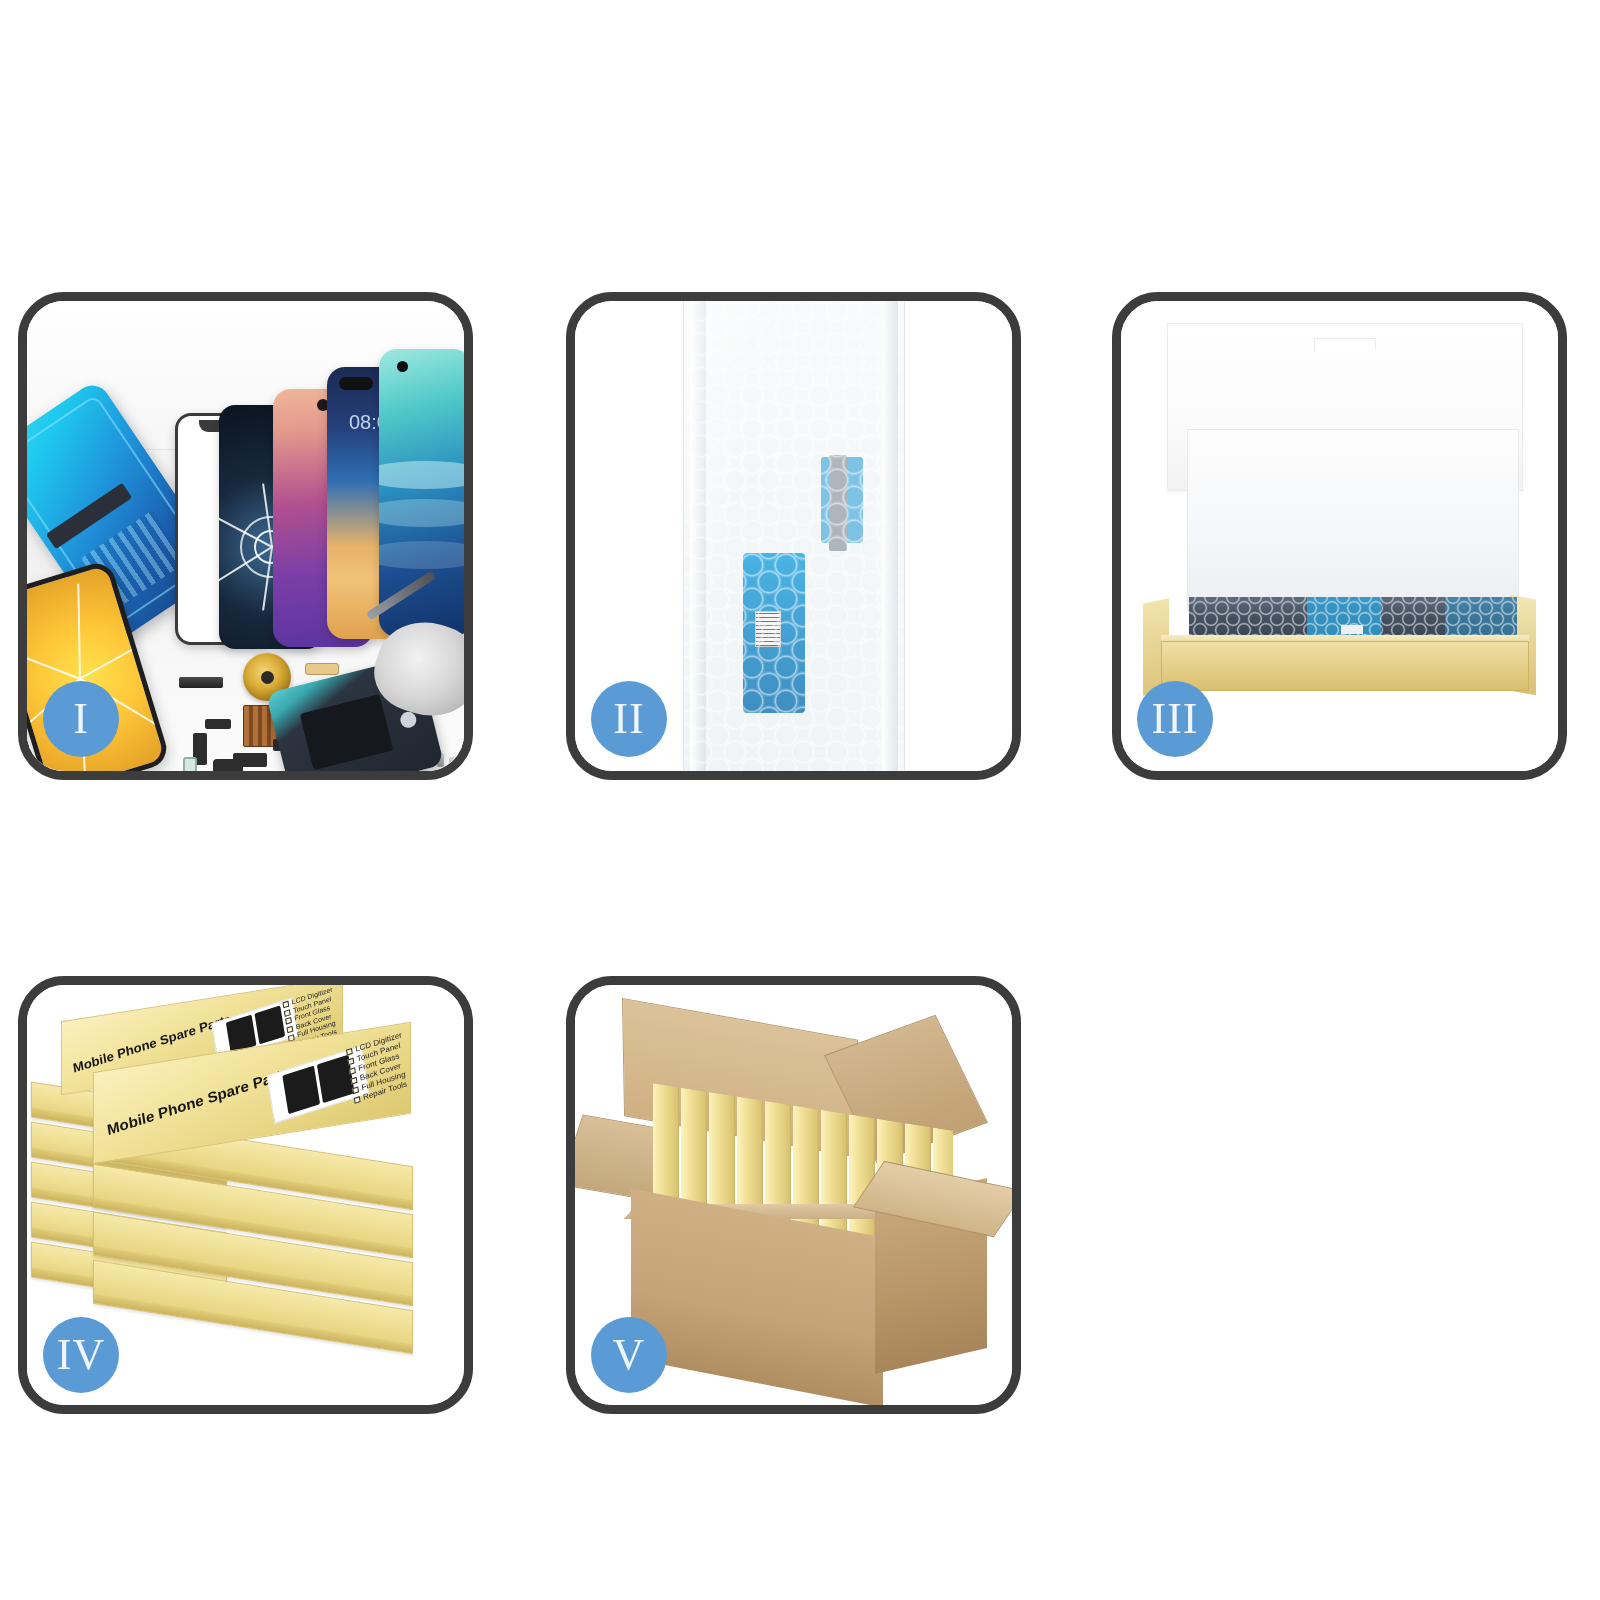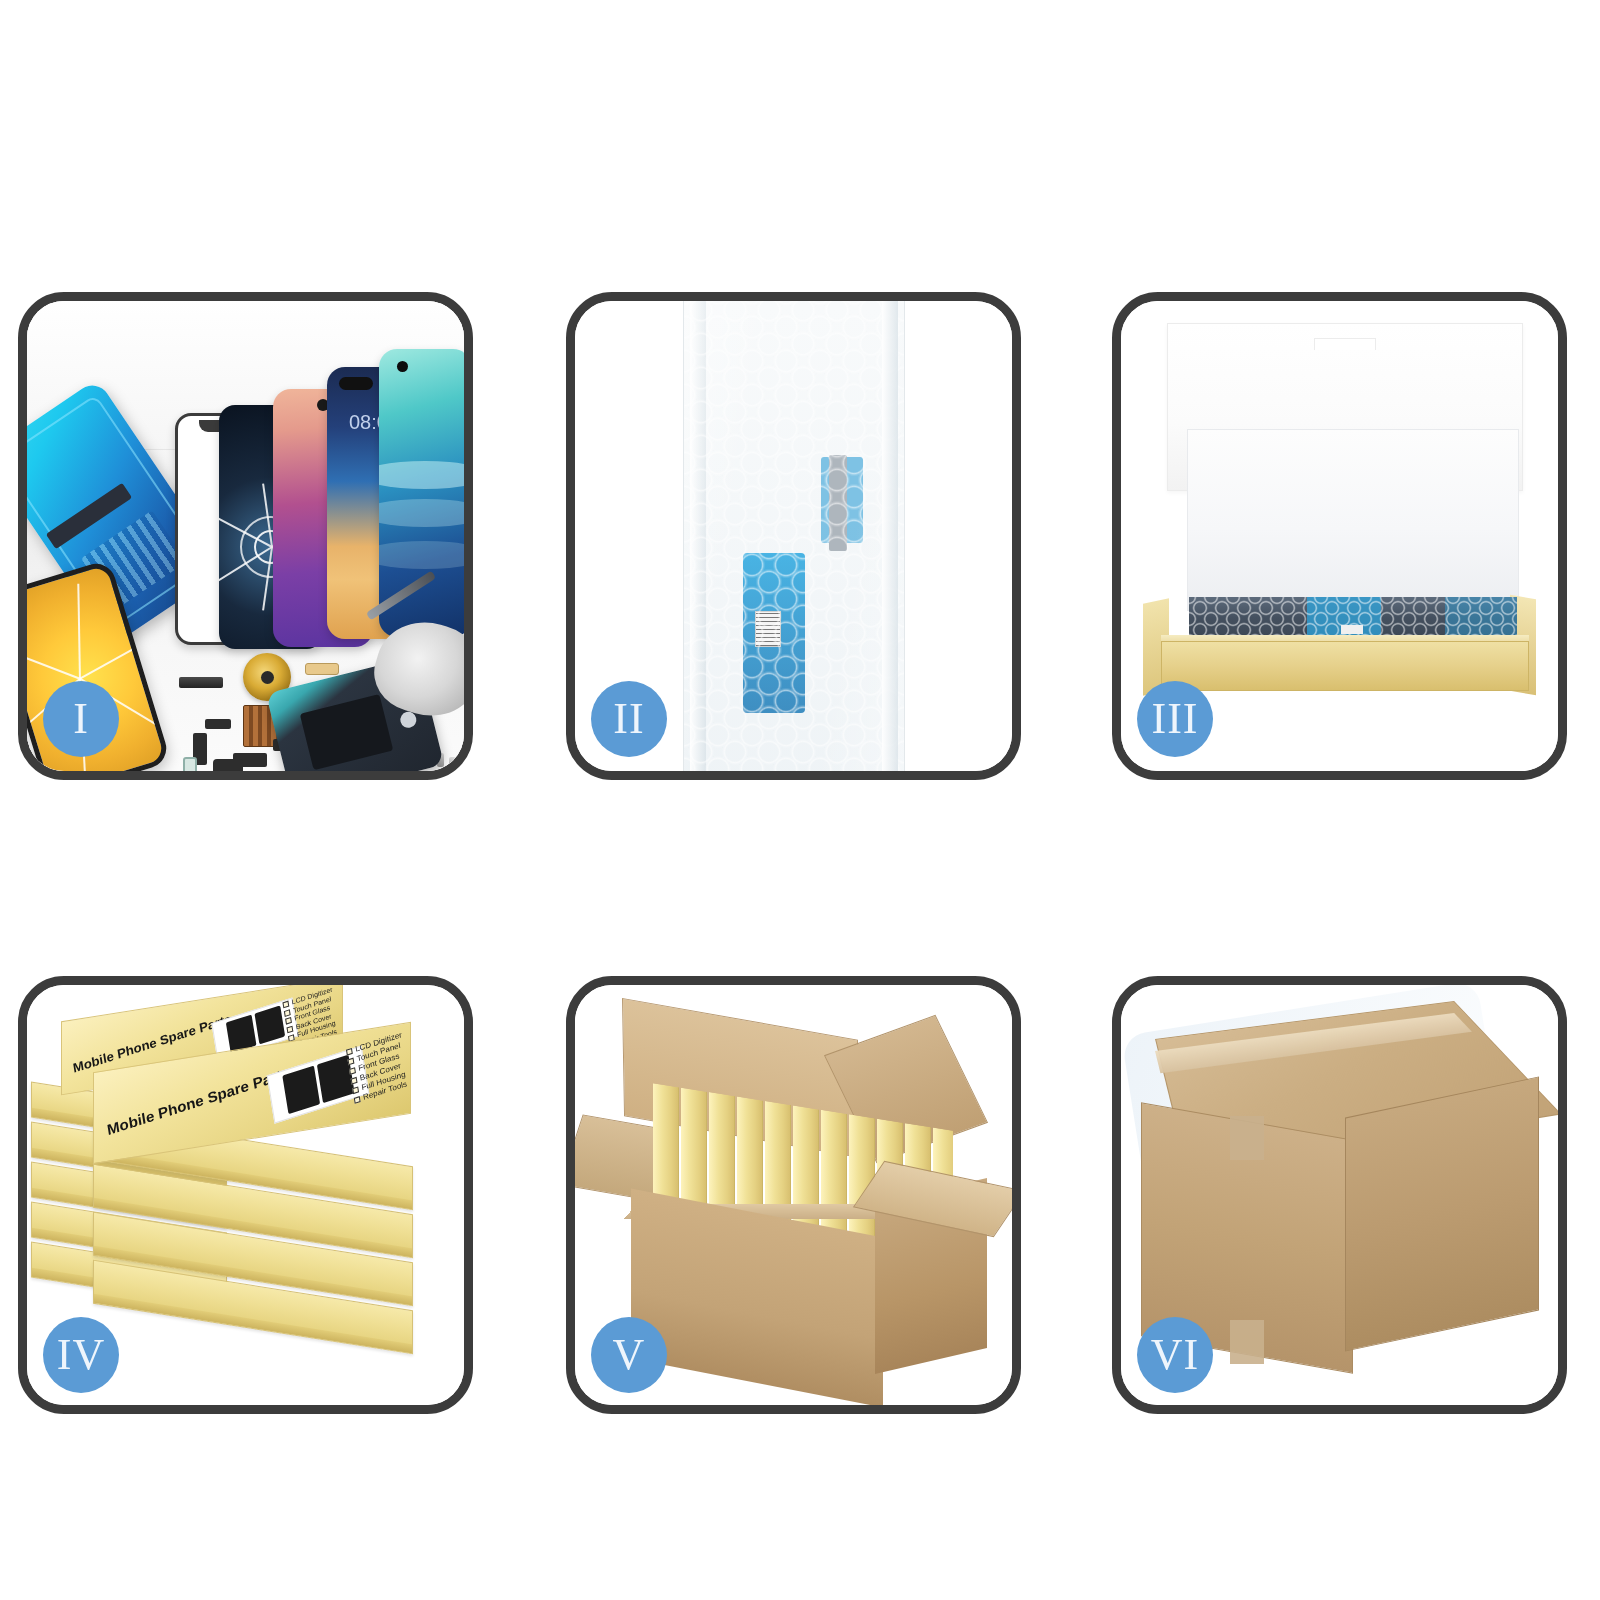--- a/index.html
+++ b/index.html
@@ -685,28 +685,15 @@
         </div>
 
         <div class="cartonRim"></div>
         <div class="cartonFront"></div>
         <div class="cartonSide"></div>
         <div class="flapFront"></div>
       </div>
       <div class="badge">V</div>
     </div>
 
-    <div class="panel p6">
-      <div class="scene">
-        <div class="sealShadow"></div>
-        <div class="sealTop"></div>
-        <div class="sealTopTape"></div>
-        <div class="sealFront">
-          <div class="sealTape" style="left:88px; top:-6px; height:44px; transform:skewY(-10deg)"></div>
-          <div class="sealTape" style="left:88px; bottom:-10px; height:44px; transform:skewY(-10deg)"></div>
-        </div>
-        <div class="sealRight"></div>
-      </div>
-      <div class="badge">VI</div>
-    </div>
 
   </div>
 </div>
 
 </body></html>

